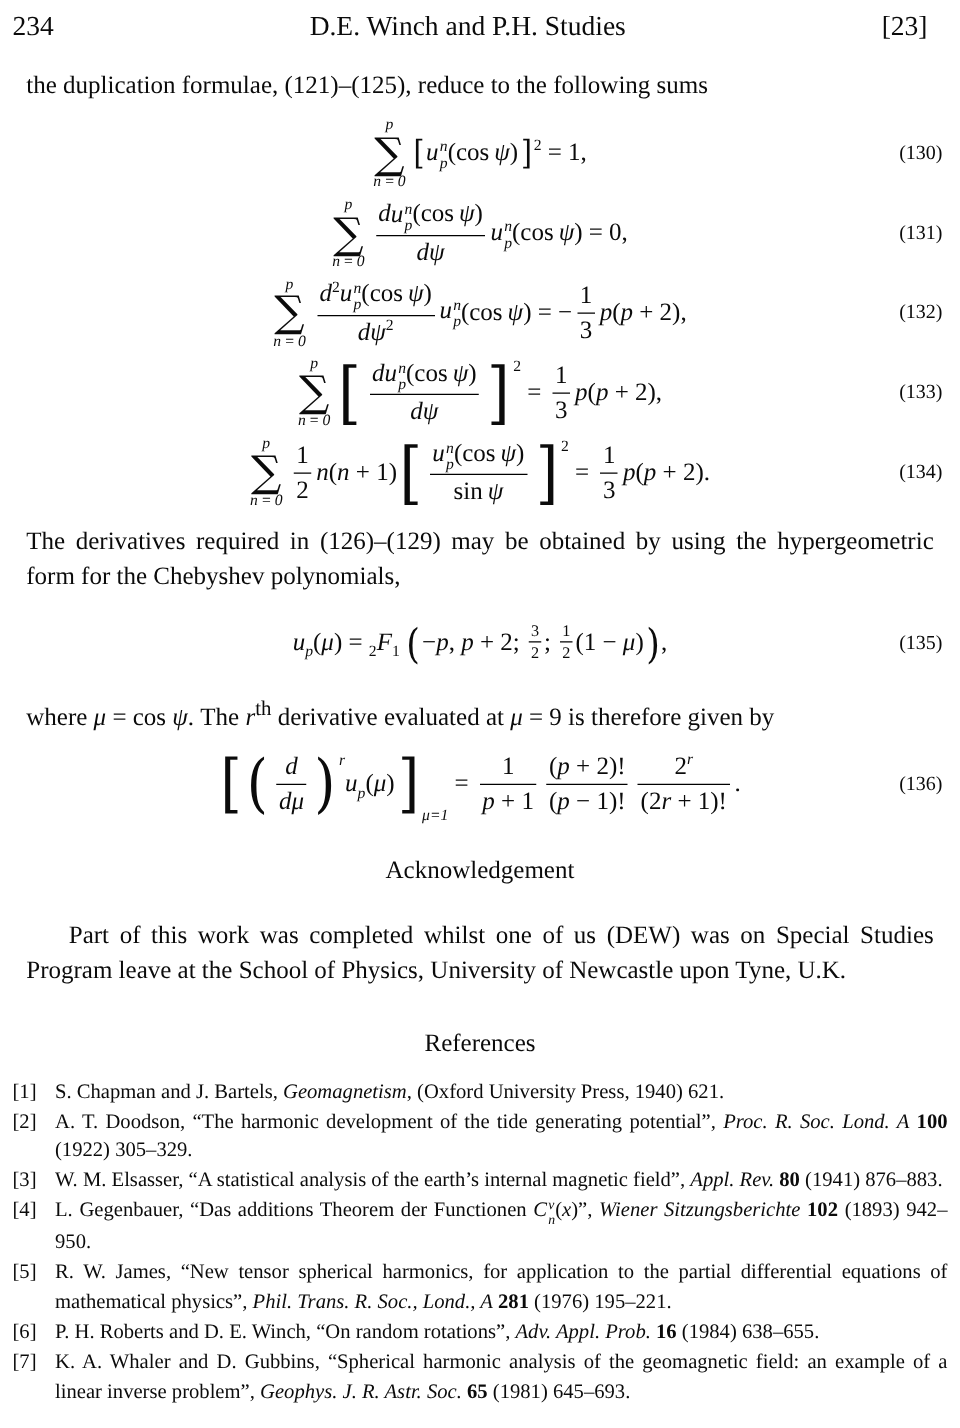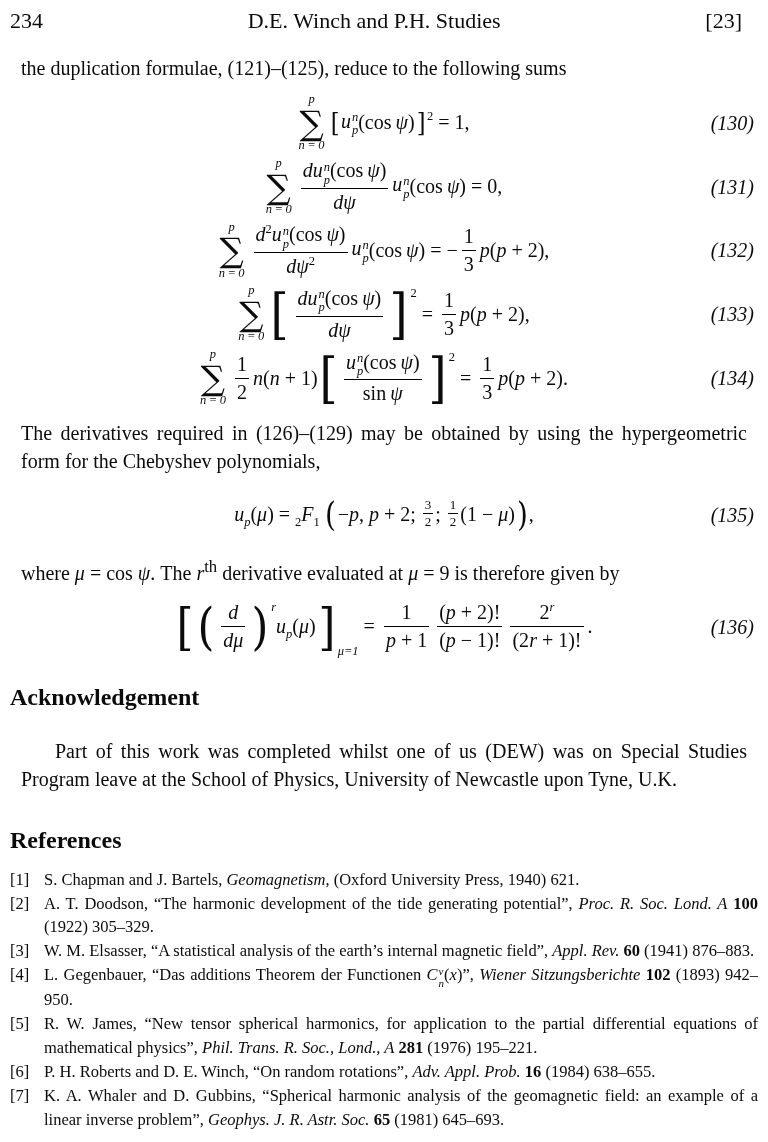--- a/index.html
+++ b/index.html
@@ -10,26 +10,26 @@
   }
   .it{font-style:italic;}
   .bd{font-weight:bold;}
   
   .pagehead{display:grid;grid-template-columns:auto 1fr auto;align-items:baseline;
     font-size:22px;margin:0 16px 20px 0;}
   .pagehead .center{text-align:center;}
   
   .body{font-size:20px;line-height:1.4;margin:11px;text-align:justify;}
   .indent{text-indent:34px;}
-  h3.head{font-size:24px;font-weight:bold;margin:28px 0 26px 0;}
+  h3.head{font-size:20px;font-weight:normal;text-align:center;margin:28px 0 26px 0;}
   h3.refhead{margin:34px 0 14px 0;}
   
   .eqrow{display:flex;justify-content:center;align-items:center;position:relative;
     margin:4px 0;min-height:58px;}
-  .eqnum{position:absolute;right:4px;top:50%;transform:translateY(-50%);font-size:20px;font-style:italic;}
+  .eqnum{position:absolute;right:4px;top:50%;transform:translateY(-50%);font-size:16px;}
   .eq{display:flex;align-items:center;font-size:20px;}
   .tok{white-space:pre;display:inline-block;}
   .tok sup{font-size:12.5px;line-height:0;}
   .tok sub{font-size:12.5px;line-height:0;}
   .ssbox{display:inline-flex;flex-direction:column;align-items:flex-start;
     justify-content:center;font-size:12.5px;line-height:1.05;vertical-align:middle;
     margin-left:1px;transform:translateY(1px);}
   .ssbox.txt{font-size:11px;}
   .sum{display:inline-flex;flex-direction:column;align-items:center;line-height:1;
     margin:0 5px 0 0;}
@@ -307,21 +307,21 @@
       <div class="ref">
         <span class="ref-label">[1]</span>
         <span class="ref-body"><span>S. Chapman and J. Bartels, </span><span class="it">Geomagnetism</span><span>, (Oxford University Press, 1940) 621.</span></span>
       </div>
       <div class="ref">
         <span class="ref-label">[2]</span>
         <span class="ref-body"><span>A. T. Doodson, “The harmonic development of the tide generating potential”, </span><span class="it">Proc. R. Soc. Lond. A</span><span> </span><span class="bd">100</span><span> (1922) 305–329.</span></span>
       </div>
       <div class="ref">
         <span class="ref-label">[3]</span>
-        <span class="ref-body"><span>W. M. Elsasser, “A statistical analysis of the earth’s internal magnetic field”, </span><span class="it">Appl. Rev.</span><span> </span><span class="bd">60</span><span> (1941) 876–883.</span></span>
+        <span class="ref-body"><span>W. M. Elsasser, “A statistical analysis of the earth’s internal magnetic field”, </span><span class="it">Appl. Rev.</span><span> </span><span class="bd">80</span><span> (1941) 876–883.</span></span>
       </div>
       <div class="ref">
         <span class="ref-label">[4]</span>
         <span class="ref-body"><span>L. Gegenbauer, “Das additions Theorem der Functionen </span><span class="it">C</span><span class="ssbox txt">
             <span class="ss-sup it">ν</span>
             <span class="ss-sub it">n</span>
           </span><span>(</span><span class="it">x</span><span>)”, </span><span class="it">Wiener Sitzungsberichte</span><span> </span><span class="bd">102</span><span> (1893) 942–950.</span></span>
       </div>
       <div class="ref">
         <span class="ref-label">[5]</span>

